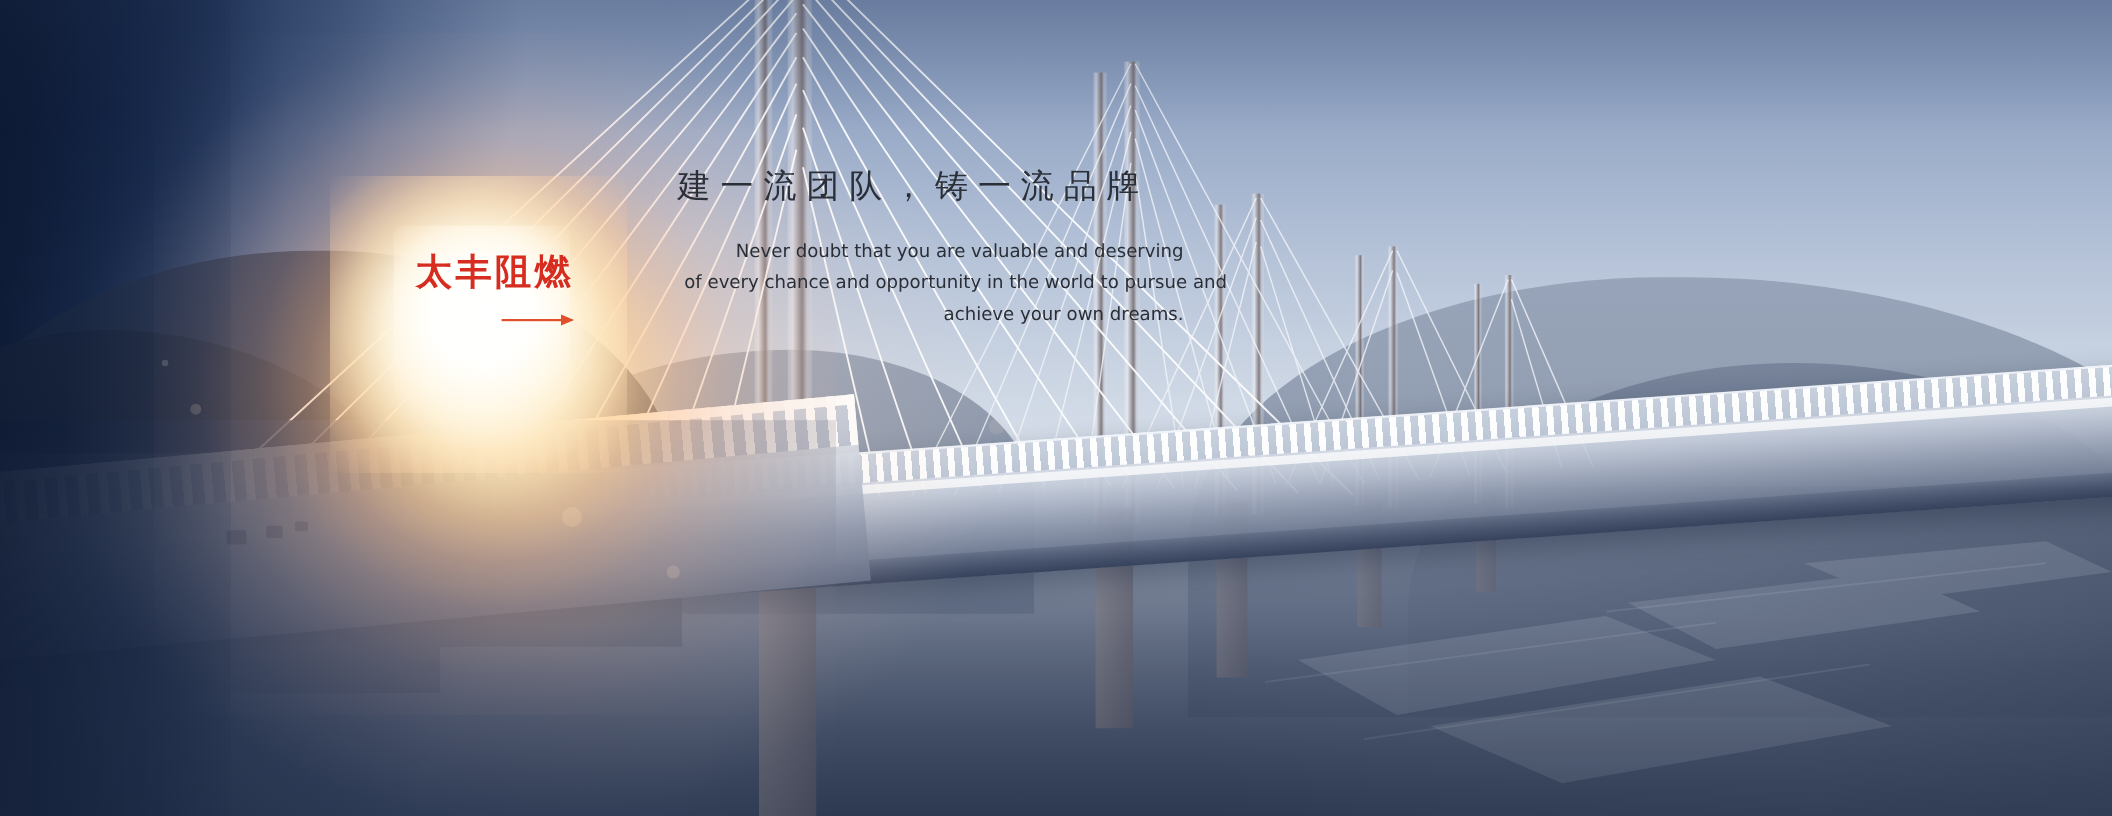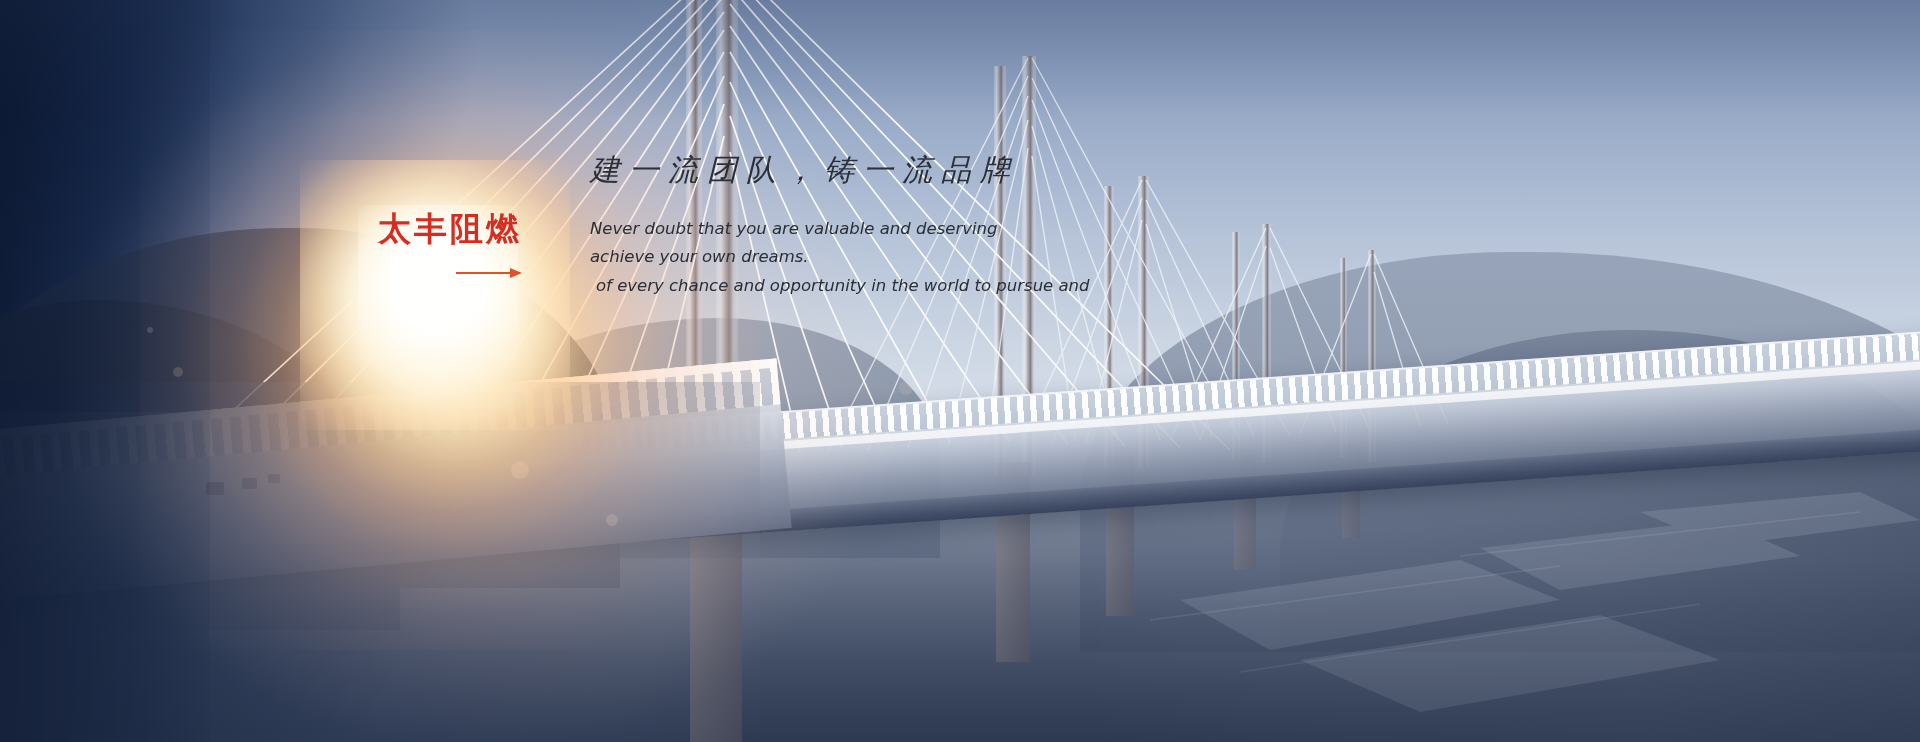--- a/index.html
+++ b/index.html
@@ -248,21 +248,21 @@
     position:absolute; left:0; right:0; top:0; height:120px;
     background:linear-gradient(180deg, rgba(30,44,72,0.22) 0%, rgba(30,44,72,0) 100%);
   }
 
   
   .content {
     position:absolute; left:0; top:0; width:1920px; height:742px;
   }
 
   .logo-block {
-    position:absolute; left:378px; top:212px; width:160px;
+    position:absolute; left:378px; top:230px; width:160px;
   }
   .logo-text {
     font-family:"DejaVu Sans","Liberation Sans",sans-serif;
     font-size:33px;
     font-weight:bold;
     color:#d62d20;
     letter-spacing:3px;
     line-height:1;
     white-space:nowrap;
     text-shadow:0 1px 2px rgba(255,255,255,0.55);
@@ -278,21 +278,21 @@
     background:#e0502a;
   }
   .logo-arrow .head {
     position:absolute; right:0; top:1px;
     width:0; height:0;
     border-left:12px solid #e0502a;
     border-top:5px solid transparent;
     border-bottom:5px solid transparent;
   }
 
-  .text-block { position:absolute; left:590px; top:152px; width:470px;font-style:italic; }
+  .text-block { position:absolute; left:616px; top:152px; width:470px; }
 
   .headline-1 {
     font-family:"DejaVu Sans","Liberation Sans",sans-serif;
     font-size:30px;
     font-weight:400;
     color:#2b2f38;
     letter-spacing:9px;
     line-height:1.2;
     white-space:nowrap;
   }
@@ -308,21 +308,21 @@
   }
   .subtext {
     margin-top:27px;
     font-family:"DejaVu Sans","Liberation Sans",sans-serif;
     font-size:16.5px;
     font-weight:400;
     color:#2a2e36;
     line-height:1.72;
     width:460px;
   }
-  .subtext .ln { display:block; white-space:nowrap; }
+  .subtext .ln { display:block; white-space:nowrap;text-align:right; }
   .subtext .ln.indent { padding-left:6px; }
 </style>
 </head>
 <body>
 
 <div id="banner">
 
   <div class="sky"></div>
   <div class="corner-blue"></div>
   <div class="corner-blue2"></div>
@@ -469,19 +469,19 @@
       <div class="logo-arrow">
         <span class="shaft"></span>
         <span class="head"></span>
       </div>
     </div>
 
     <div class="text-block">
       <div class="headline-1">建一流团队，铸一流品牌</div>
       <div class="subtext">
         <span class="ln">Never doubt that you are valuable and deserving</span>
+        <span class="ln indent">of every chance and opportunity in the world to pursue and</span>
         <span class="ln">achieve your own dreams.</span>
-        <span class="ln indent">of every chance and opportunity in the world to pursue and</span>
       </div>
     </div>
 
   </div>
 </div>
 
 </body></html>

